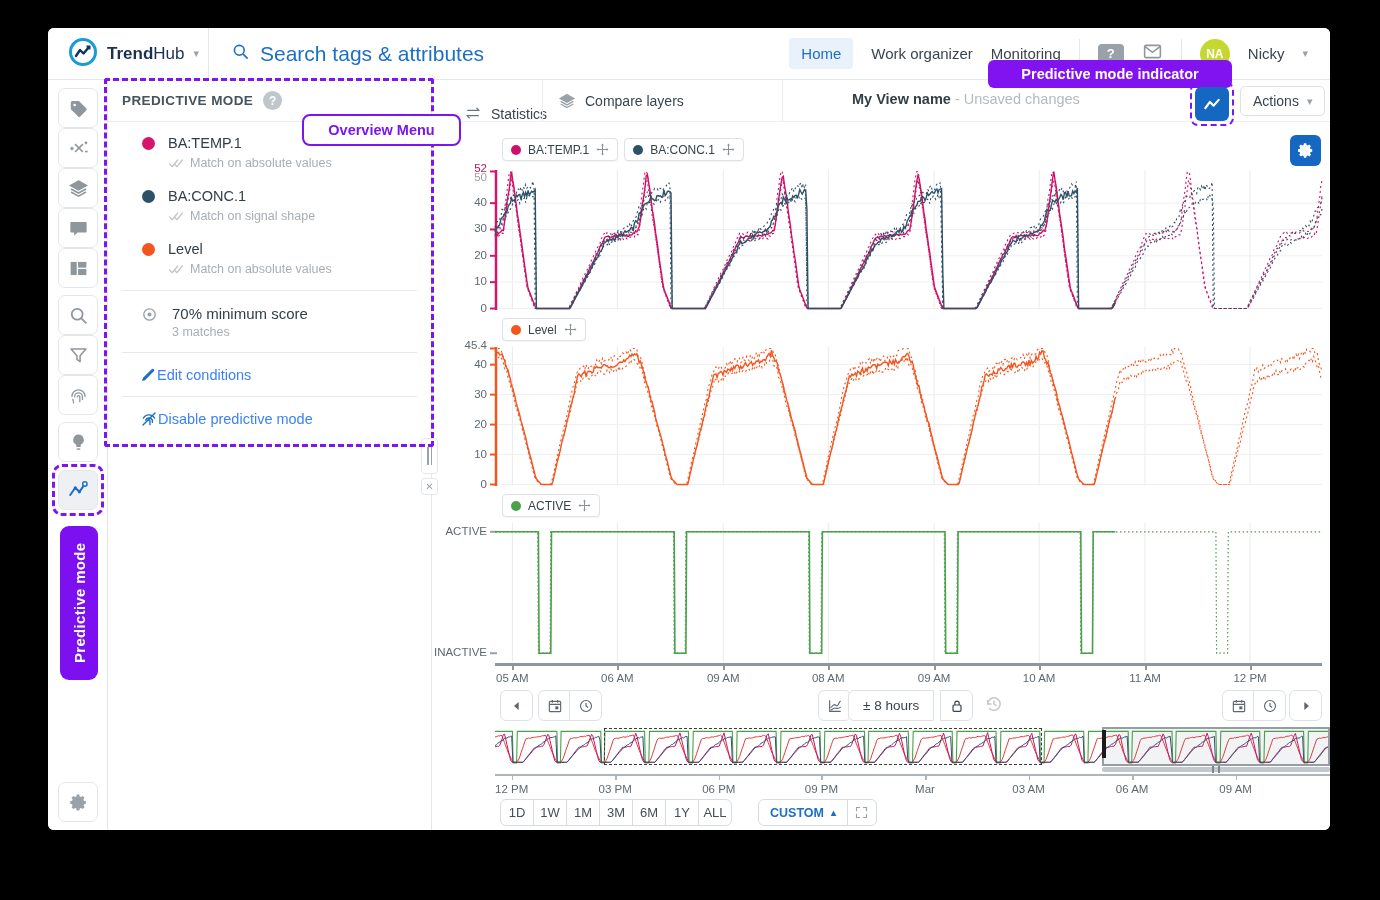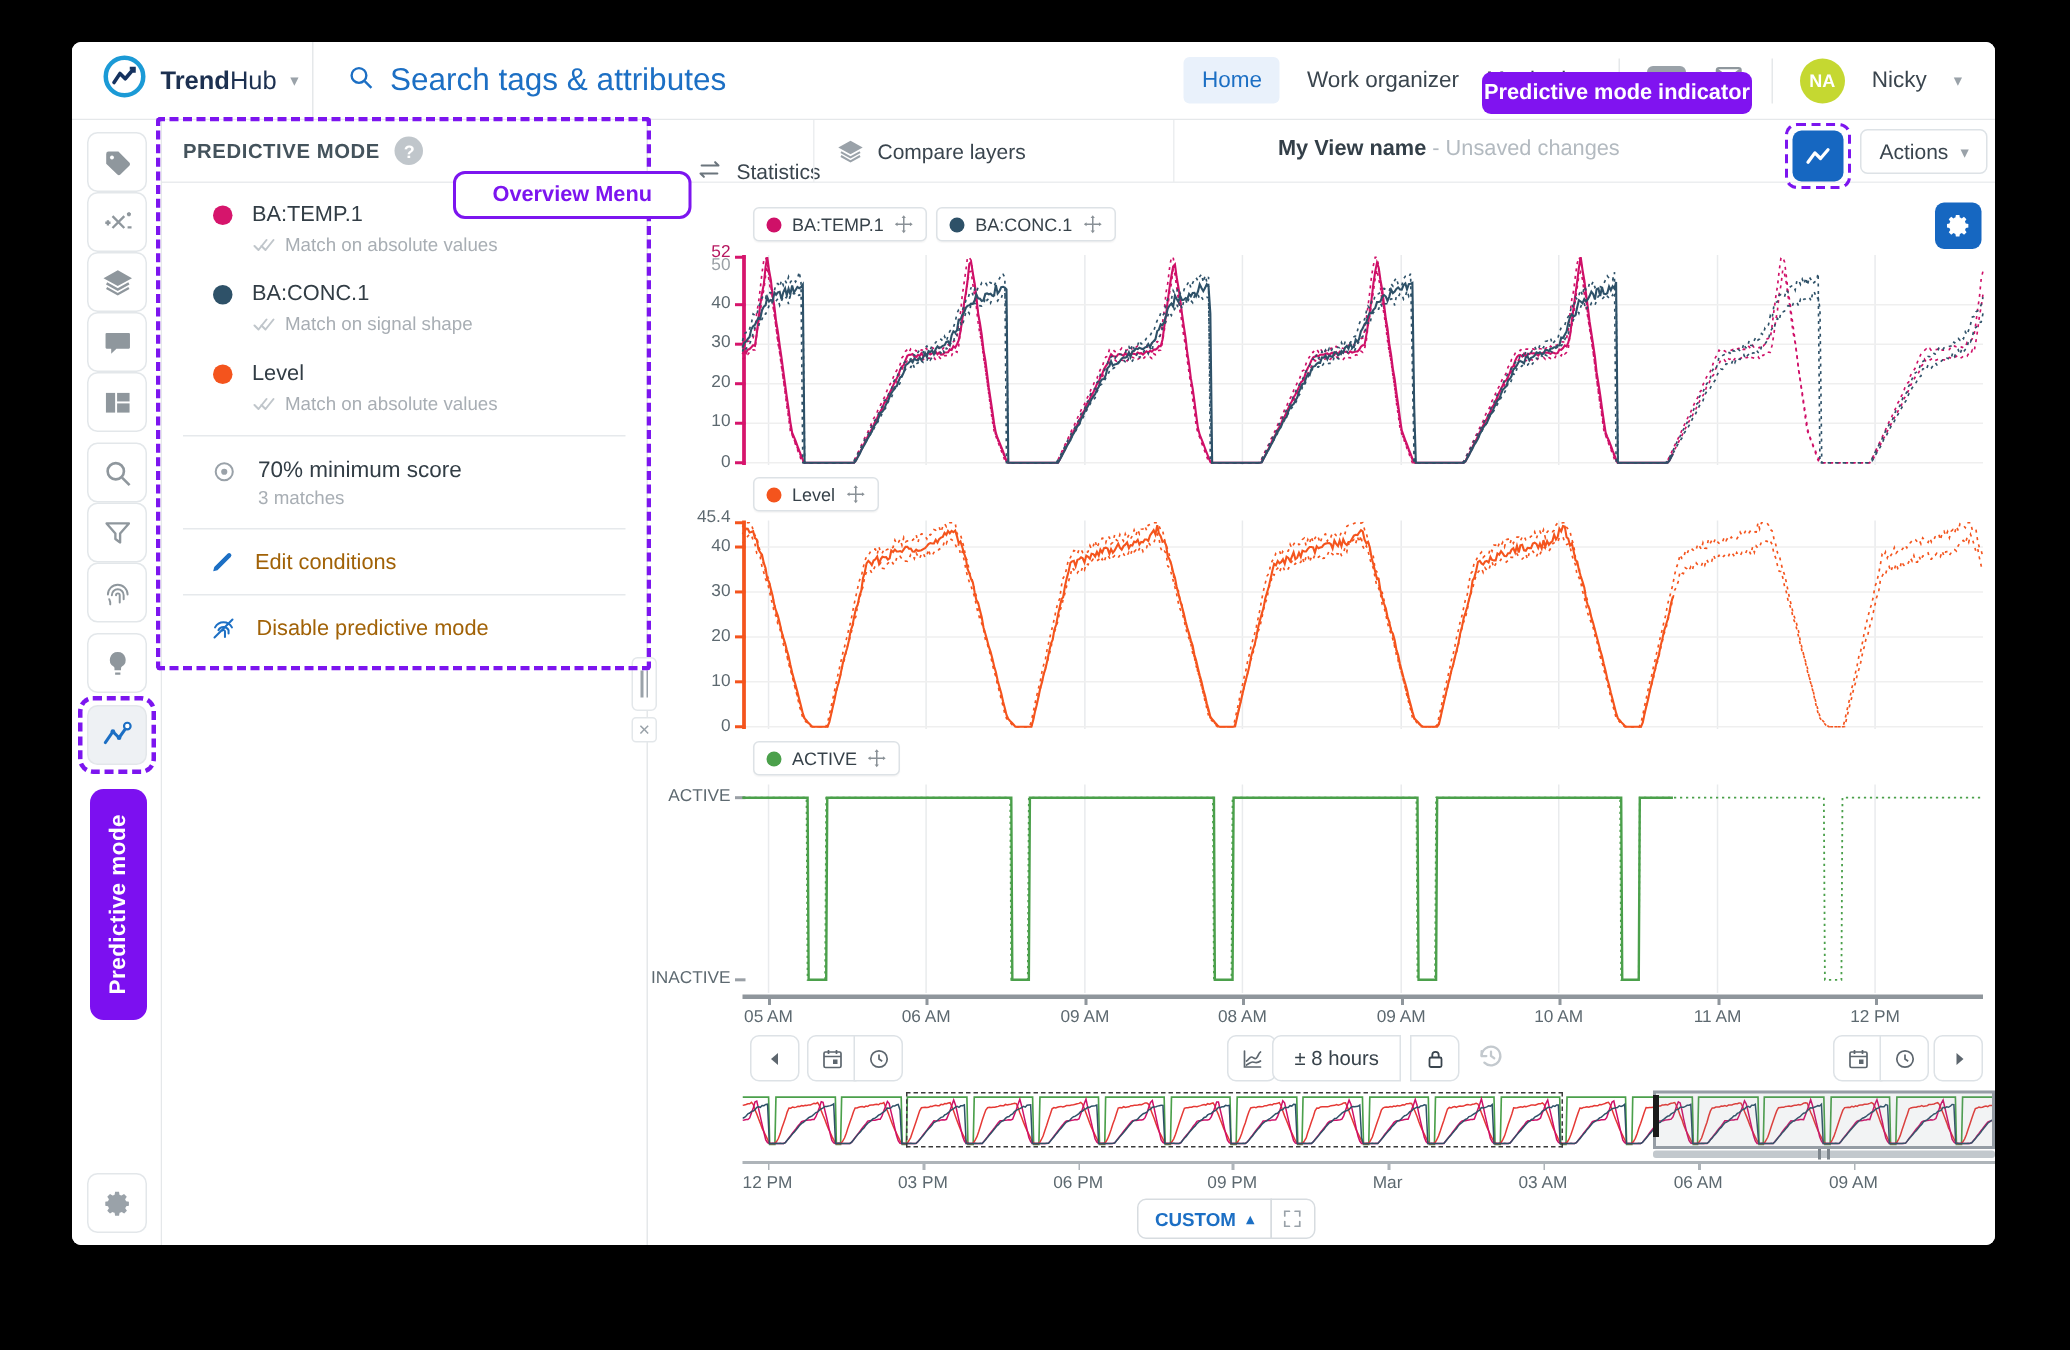--- a/index.html
+++ b/index.html
@@ -35,21 +35,21 @@
   .q-circle { width:19px; height:19px; border-radius:50%; background:#c0c6cb; color:#fff; font-size:12px; font-weight:bold; display:flex; align-items:center; justify-content:center; }
   .sig-item { padding:13px 0 0 34px; }
   .sig-row { display:flex; align-items:center; gap:13px; }
   .sig-dot { width:13px; height:13px; border-radius:50%; }
   .sig-name { font-size:14.5px; color:#323d45; }
   .sig-sub { display:flex; align-items:center; gap:6px; margin:4px 0 4px 26px; color:#a8aeb4; font-size:12.5px; }
   .p-divider { height:1px; background:#e6e9ec; margin:13px 14px 0 14px; }
   .score-row { display:flex; gap:13px; padding:14px 0 0 32px; }
   .score-main { font-size:15px; color:#323d45; }
   .score-sub { font-size:12.5px; color:#a8aeb4; margin-top:3px; }
-  .link-row { display:flex; align-items:center; gap:13px; padding:13px 0 0 32px; color:#a16207; font-size:14.5px; }
+  .link-row { display:flex; align-items:center; padding:13px 0 0 32px; color:#3b82f6; font-size:14.5px; }
 
   
   .drag-handle { position:absolute; width:17px; height:36px; background:#fff; border:1px solid #e3e7ea; border-radius:4px; display:flex; align-items:center; justify-content:center; gap:2px; }
   .drag-handle i { display:block; width:1.5px; height:18px; background:#9aa2a9; }
   .close-x { position:absolute; width:17px; height:17px; background:#fff; border:1px solid #e3e7ea; border-radius:3px; color:#9aa2a9; font-size:10px; display:flex; align-items:center; justify-content:center; }
 
   
   .main { position:absolute; left:384px; top:52px; width:898px; height:750px; background:#fff; border-radius:0 0 6px 0; }
   .vtoolbar { position:absolute; left:0; top:0; width:898px; height:42px; border-bottom:1px solid #eceef0; }
   .txt-btn { position:absolute; top:0; height:42px; display:flex; align-items:center; gap:9px; font-size:14px; color:#3a454e; }
@@ -689,20 +689,29 @@
         <div class="lab" style="left: 39.1%;">09 PM</div>
         <div class="tick" style="left: 51.5%;"></div>
         <div class="lab" style="left: 51.5%;">Mar</div>
         <div class="tick" style="left: 63.9%;"></div>
         <div class="lab" style="left: 63.9%;">03 AM</div>
         <div class="tick" style="left: 76.3%;"></div>
         <div class="lab" style="left: 76.3%;">06 AM</div>
         <div class="tick" style="left: 88.7%;"></div>
         <div class="lab" style="left: 88.7%;">09 AM</div>
       </div>
+      <div class="zoom-seg" style="left: 68px; top: 719px;">
+        <div class="zb">1D</div>
+        <div class="zb">1W</div>
+        <div class="zb">1M</div>
+        <div class="zb">3M</div>
+        <div class="zb">6M</div>
+        <div class="zb">1Y</div>
+        <div class="zb">ALL</div>
+      </div>
       <div class="custom-seg" style="left: 326px; top: 719px;">
         <div class="cb">
           <div>CUSTOM</div>
           <div style="color: rgb(28, 111, 196); font-size: 10px;">▴</div>
         </div>
         <div class="ce">
           <span style="display: inline-flex; width: 15px; height: 15px; color: rgb(154, 162, 169);">
             <svg viewBox="0 0 24 24" width="15" height="15">
               <g fill="none" stroke="#9aa2a9" stroke-width="1.8" stroke-linecap="round">
                 <path d="M4 9V4h5M15 4h5v5M20 15v5h-5M9 20H4v-5"></path>
@@ -714,14 +723,14 @@
     </main>
 
   <div class="drag-handle" style="left:373px; top:410px;">
       <i></i>
       <i></i>
     </div>
   <div class="close-x" style="left:373px; top:450px;">✕</div>
 
   <div class="panel-dash" style="left:56px; top:50px; width:330px; height:369px;"></div>
   <div class="callout-outline" style="left:254px; top:86px; width:159px; height:32px;">Overview Menu</div>
-  <div class="callout-solid" style="left:940px; top:20px; width:180px; height:28px;">Predictive mode indicator</div>
+  <div class="callout-solid" style="left:940px; top:32px; width:244px; height:28px;">Predictive mode indicator</div>
 </div>
 
 </body></html>

